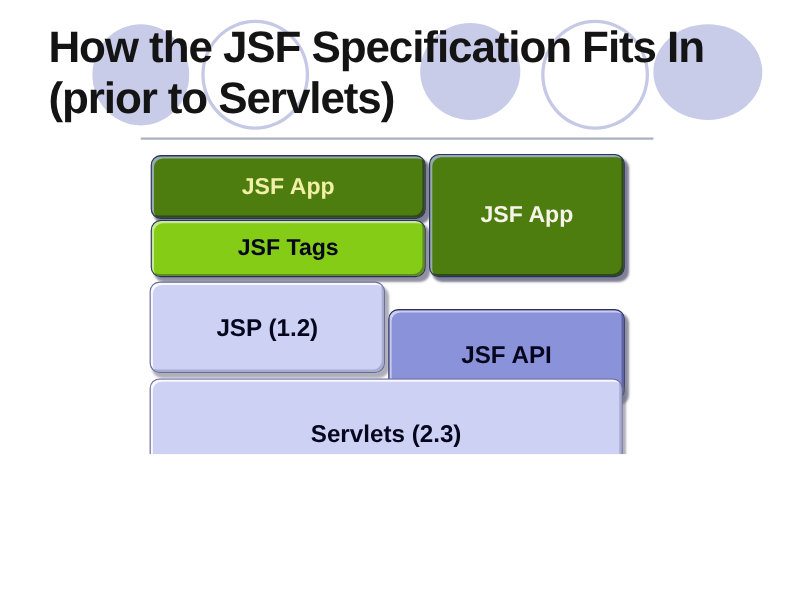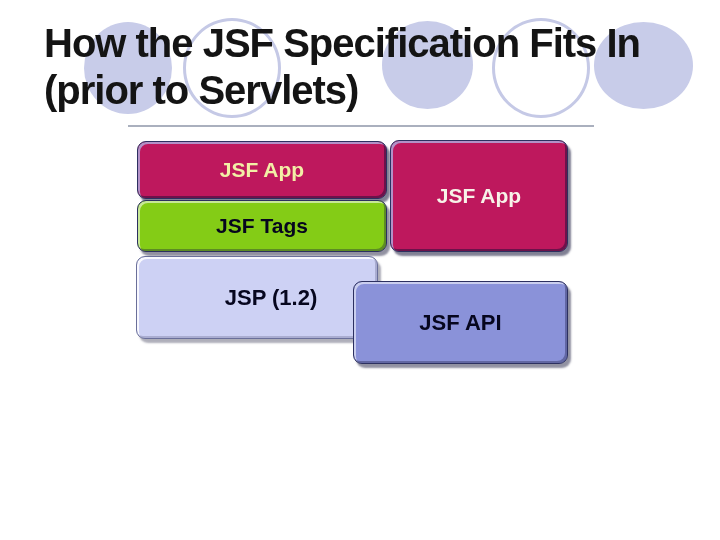--- a/index.html
+++ b/index.html
@@ -27,30 +27,30 @@
     background:#aab0be;z-index:2;}
   .box{
     position:absolute;z-index:2;border-radius:9px;
     display:flex;align-items:center;justify-content:center;
     font-weight:bold;font-size:21px;text-align:center;
     border:1px solid #2c3060;
     box-shadow: inset 2px 2px 0 rgba(255,255,255,0.55),
                 inset -2px -2px 0 rgba(20,20,60,0.35),
                 3px 4px 2px rgba(72,72,98,0.60);
   }
-  .dark{background:#be185d;
+  .dark{background:#4d7c0f;
     box-shadow: inset 2px 2px 0 rgba(175,185,235,0.75),
                 inset -2px -2px 0 rgba(10,10,50,0.45),
                 3px 4px 2px rgba(60,60,90,0.65);}
   .medium-a{background:#84cc16;}
   .medium-b{background:#8a92d9;margin-top:25px;}
   .light{background:#cdd1f4;border-color:#6a6f9a;
     box-shadow: inset 2px 2px 0 rgba(255,255,255,0.85),
                 inset -2px -2px 0 rgba(90,90,130,0.30),
-                3px 4px 2px rgba(110,110,130,0.55); padding-left: 28px;}
+                3px 4px 2px rgba(110,110,130,0.55);}
   .b-jsf-app-left {left:137px;top:141px;width:248px;height:56px;color:#f2efa6;}
   .b-jsf-tags     {left:137px;top:200px;width:248px;height:50px;color:#06061e;}
   .b-jsf-app-right{left:390px;top:140px;width:176px;height:110px;color:#f7f3e8;}
   .b-jsp          {left:136px;top:256px;width:212px;height:81px;color:#06061e;font-size:22px;}
   .b-jsf-api      {left:353px;top:256px;width:213px;height:81px;color:#06061e;font-size:22px;}
   .b-servlets     {left:136px;top:344px;width:428px;height:100px;color:#06061e;font-size:22px;}
 </style>
 </head>
 <body>
 
@@ -82,14 +82,17 @@
   </div>
 
   <div class="box light b-jsp">
     <span>JSP (1.2)</span>
   </div>
 
   <div class="box medium-b b-jsf-api">
     <span>JSF API</span>
   </div>
 
+  <div class="box light b-servlets">
+    <span>Servlets (2.3)</span>
+  </div>
 
 </div>
 
 </body></html>

